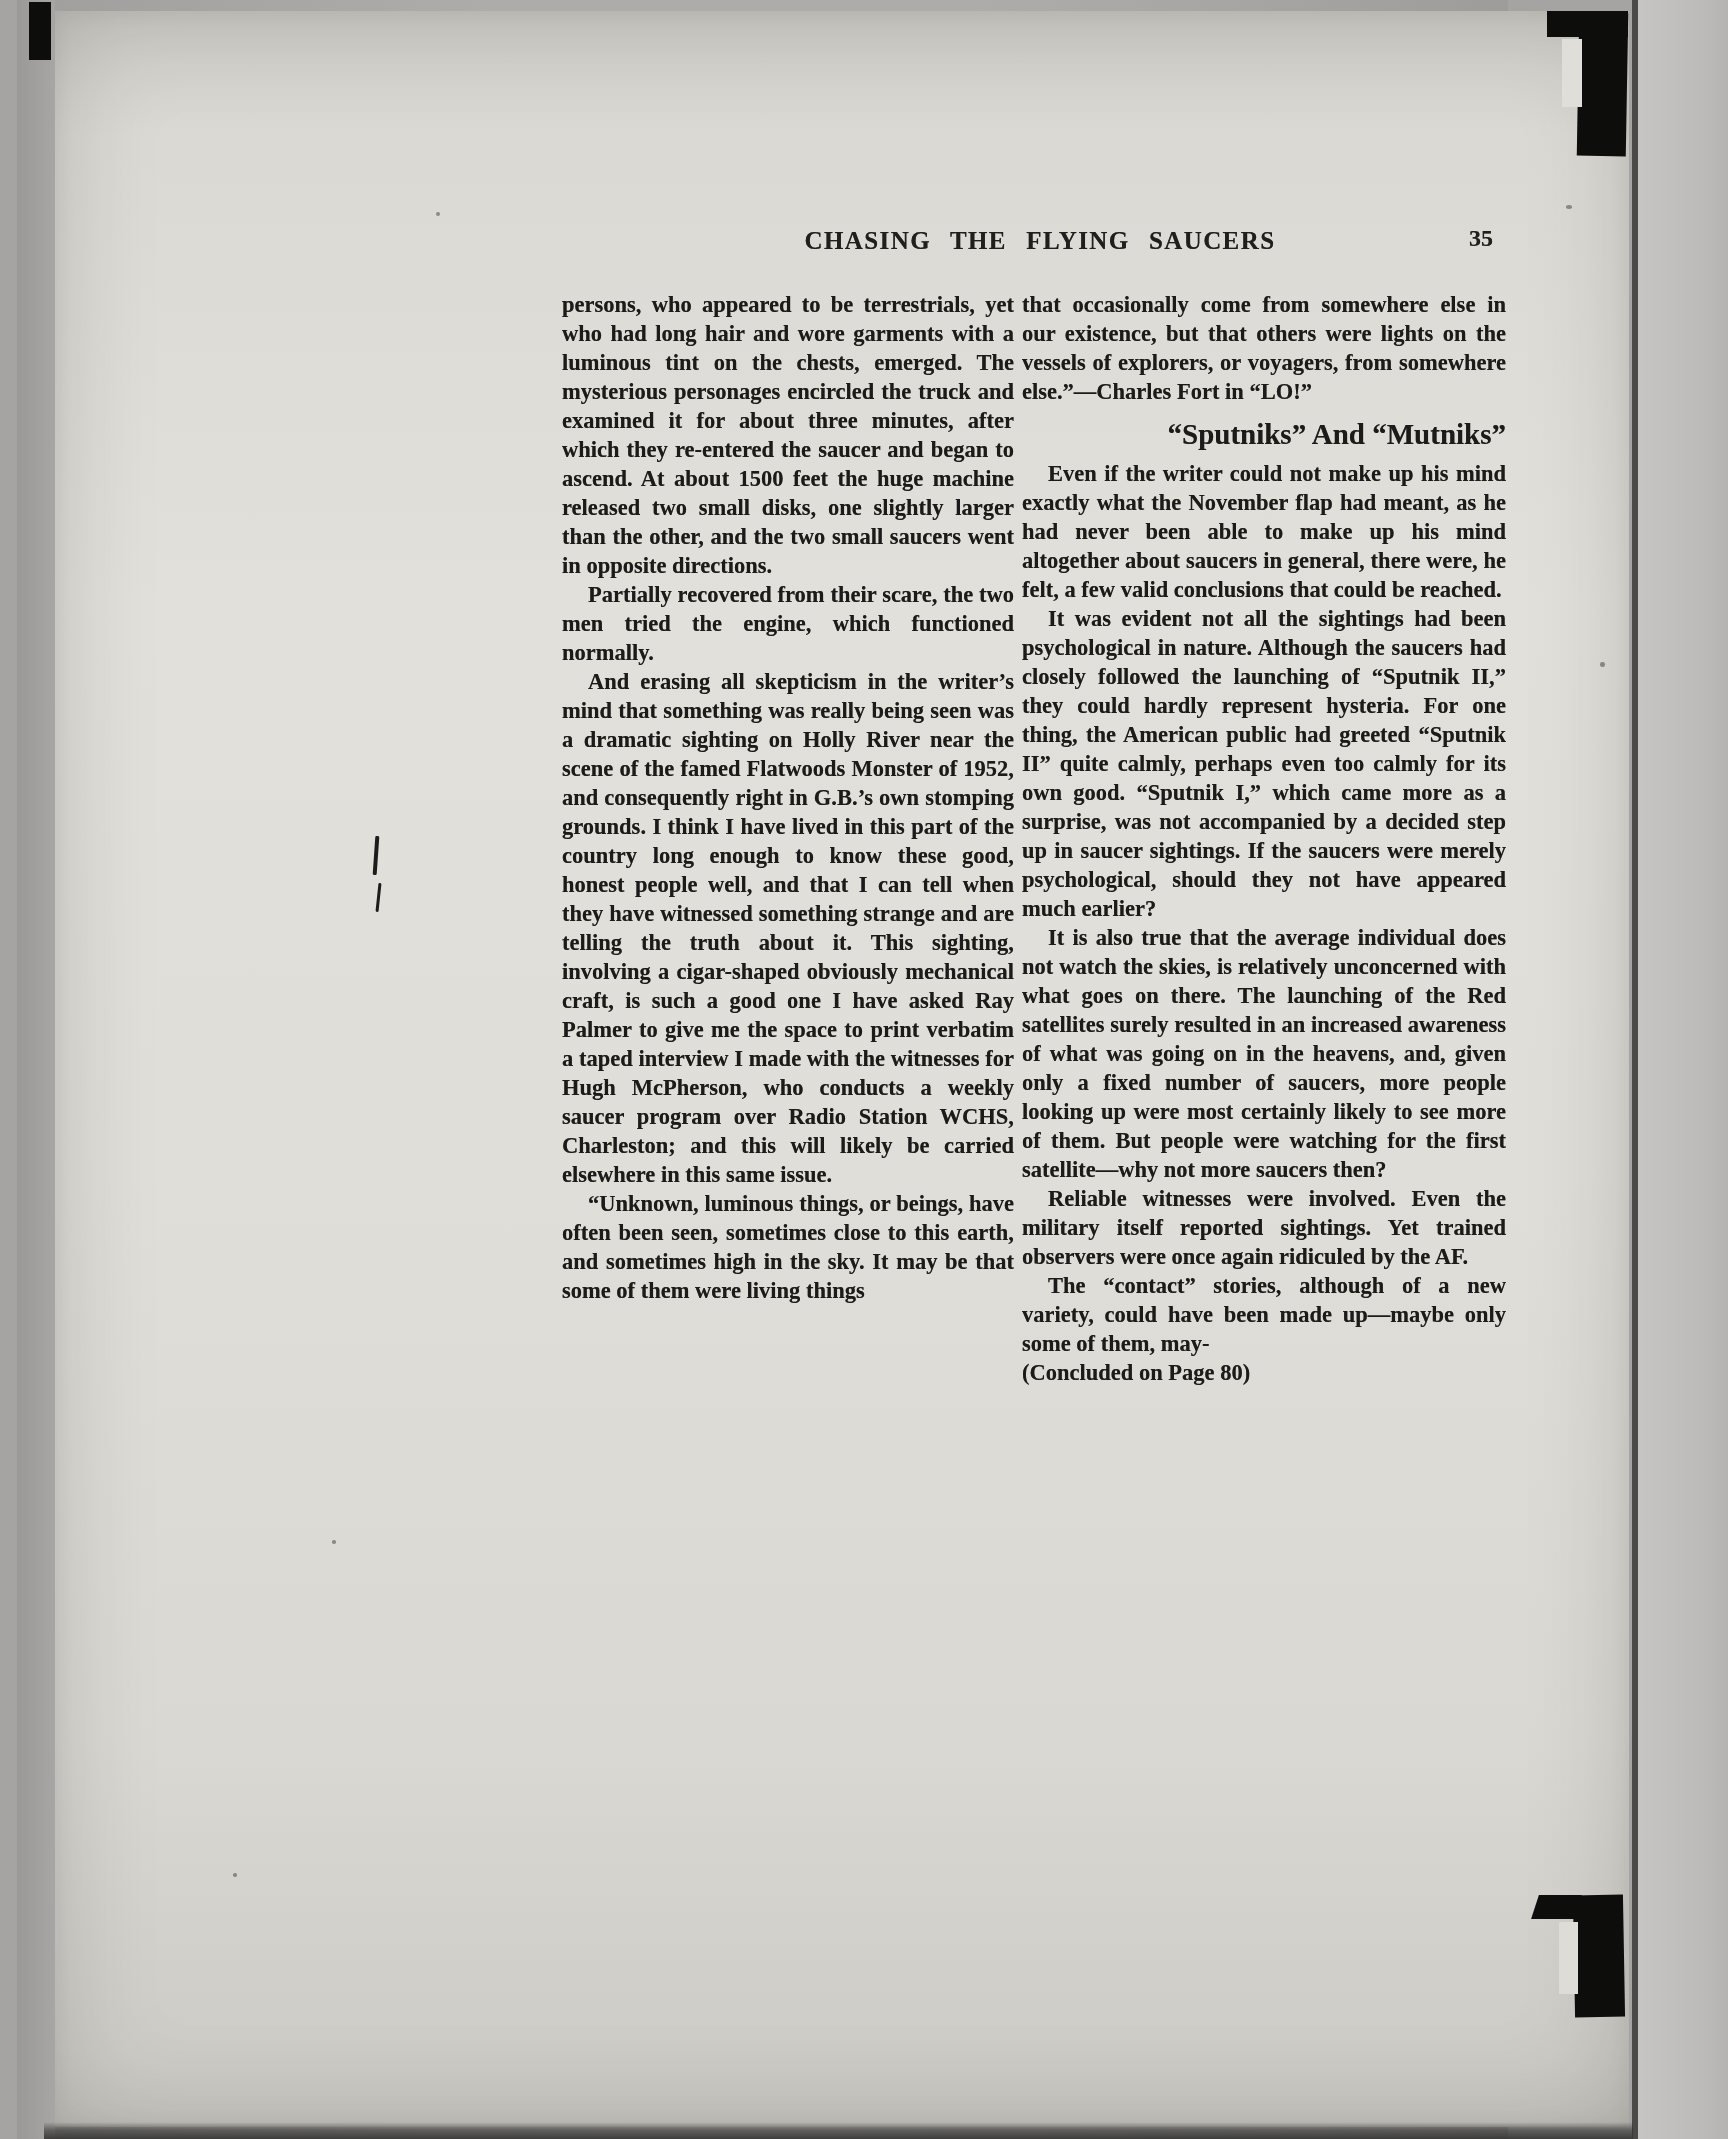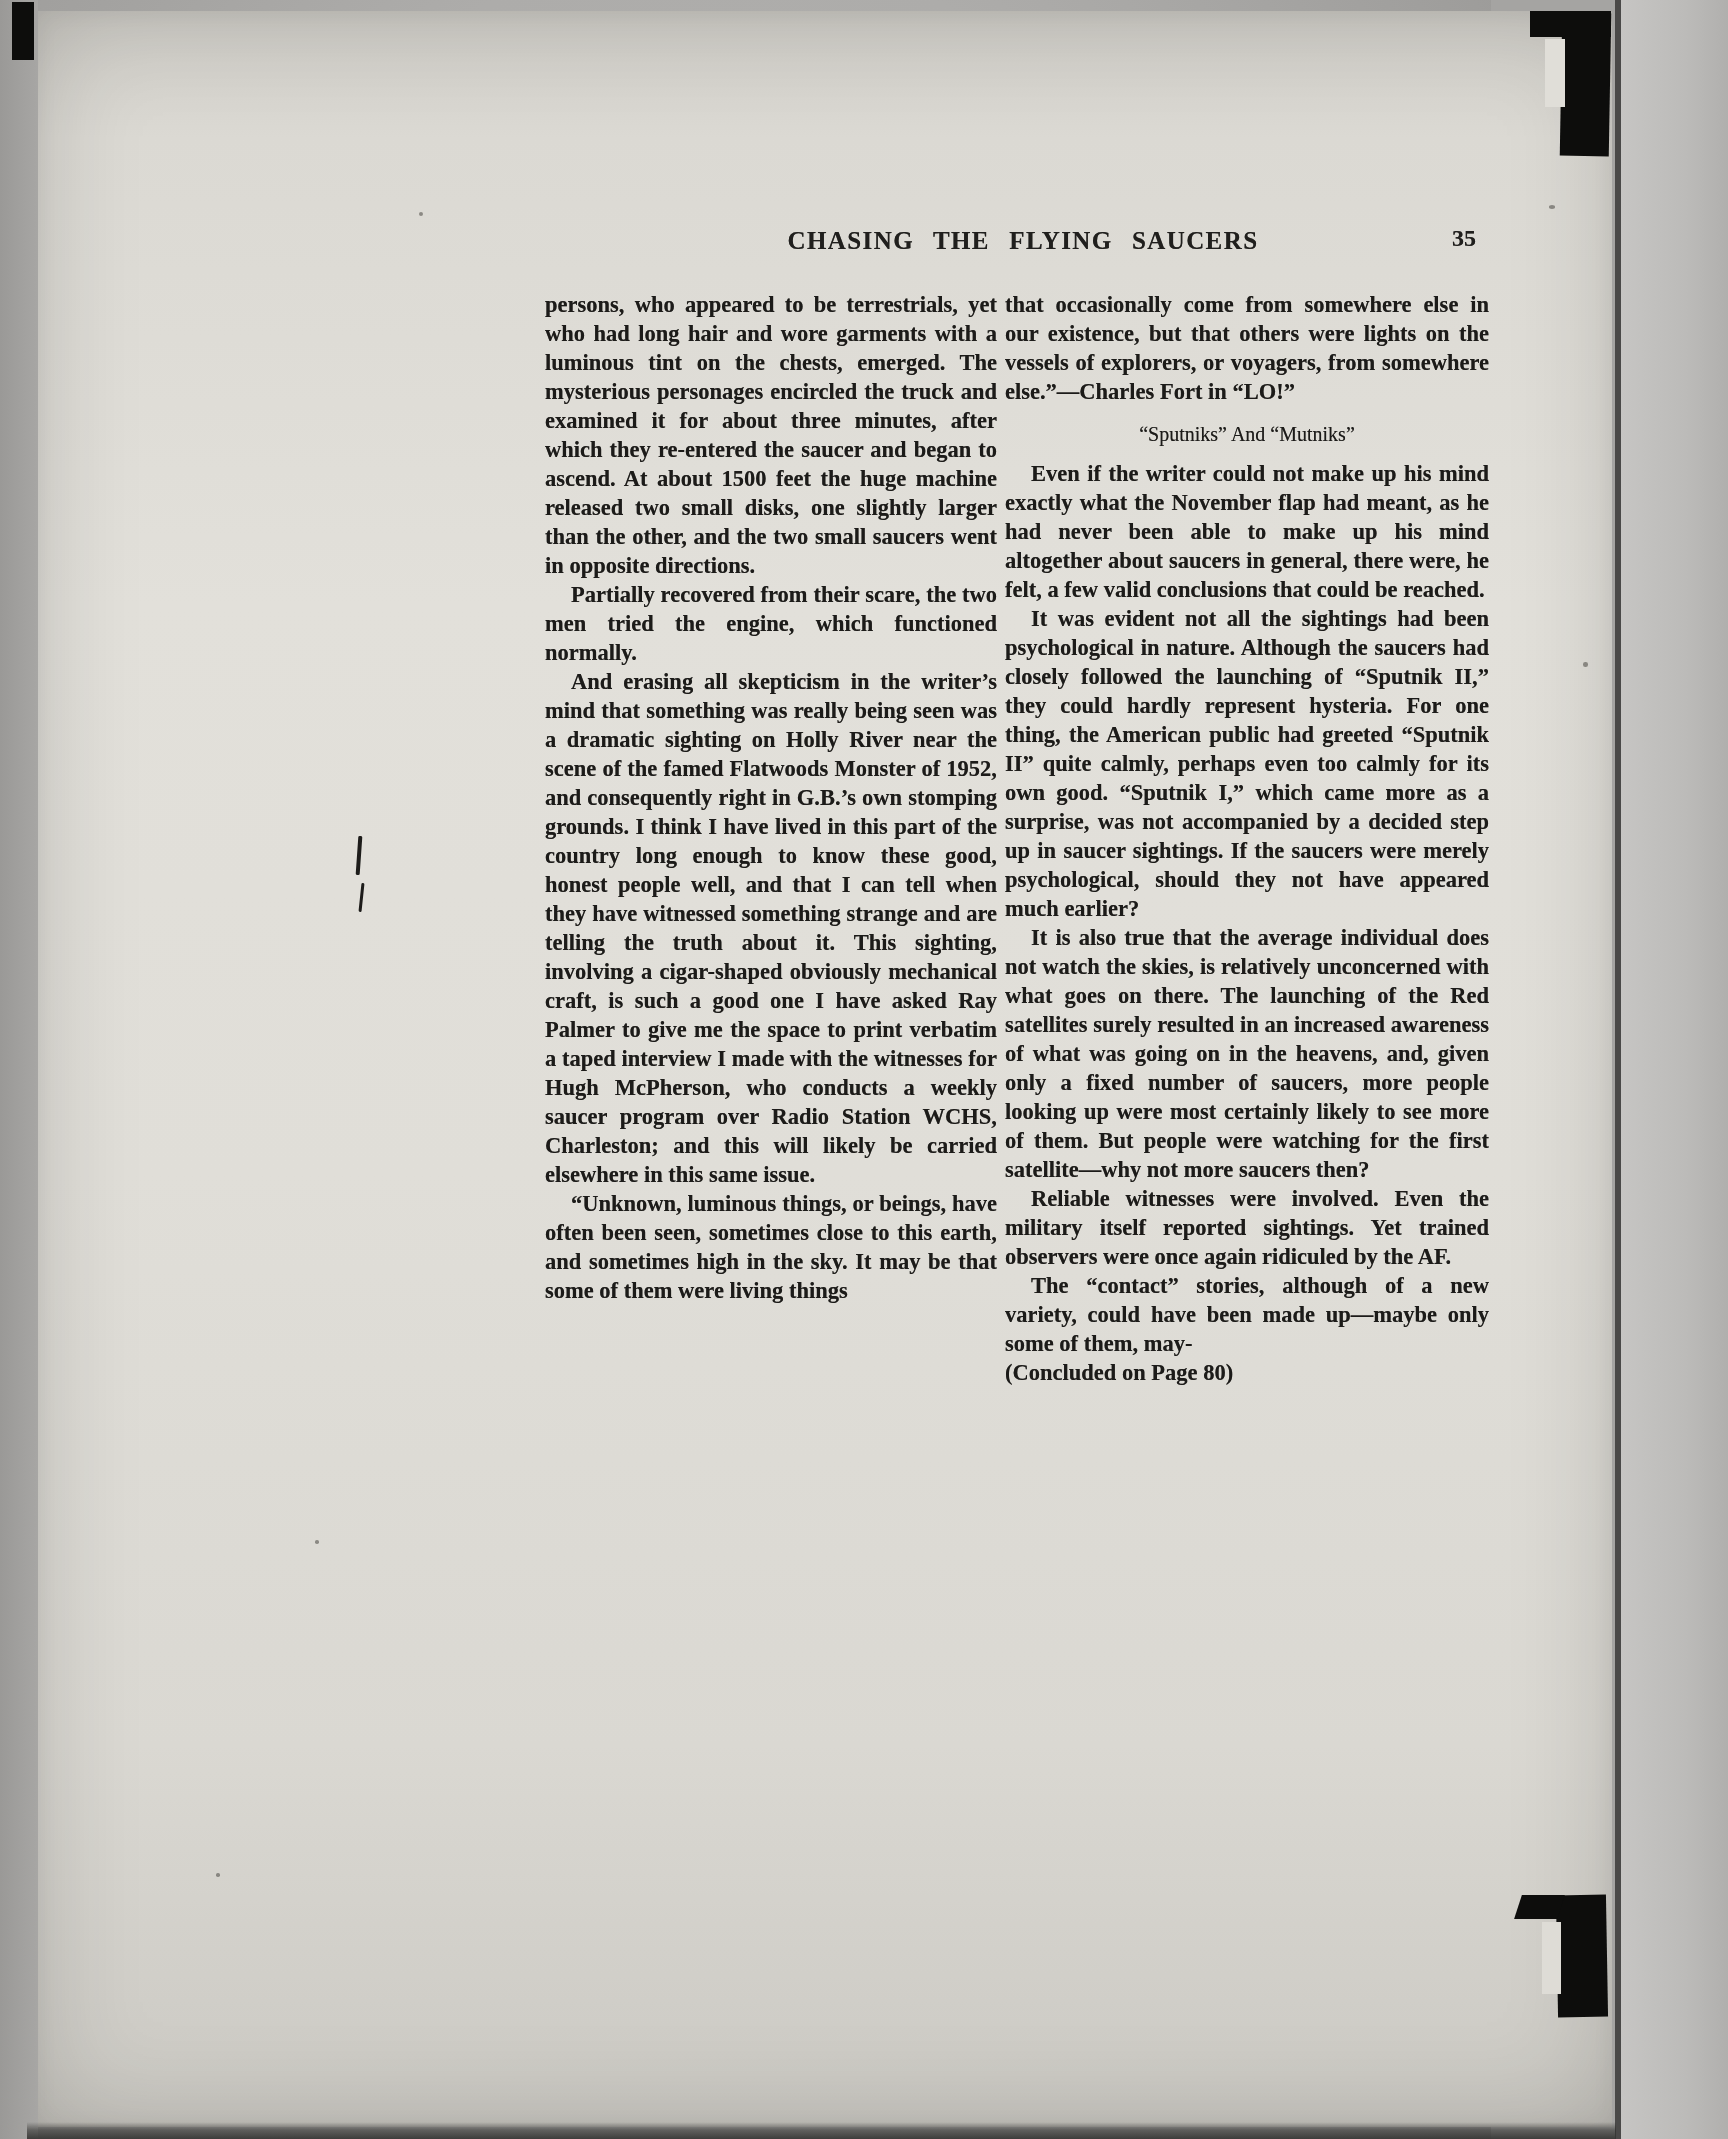--- a/index.html
+++ b/index.html
@@ -5,20 +5,21 @@
   * { margin:0; padding:0; box-sizing:border-box; }
   html, body { width:1729px; height:2140px; }
   body {
     font-family: "Liberation Serif", "DejaVu Serif", serif;
     background:#a5a4a2;
     overflow:hidden;
   }
   .scan {
     position:relative; width:1491px; height:2140px;
     background: radial-gradient(ellipse at 48% 42%, #b6b5b3 0%, #adacaa 55%, #9d9c9a 88%, #929190 100%);
+    margin-left: 17px;
   }
   
   .page-bg {
     position:absolute; left:38px; top:11.3px; width:1574px; height:2116px;
     background: linear-gradient(180deg, #cfcdc7 0%, #dbd9d3 6%, #e2e0da 28%, #e0ded8 55%, #dad8d2 82%, #cbc9c3 100%);
     box-shadow: inset 0 0 104px rgba(0,0,0,0.17), inset 0 0 22.5px rgba(0,0,0,0.06);
   }
   
   .mark { position:absolute; background:#0d0d0c; }
   .film-edge-line { position:absolute; left:1615px; top:0; width:5.9px; height:2140px; background:#3a3a38; opacity:.85; }
@@ -52,22 +53,22 @@
     color:#1c1b19;
     font-size:22.5px; line-height:29px; font-weight:700;
     text-align:justify;
     text-shadow: 0 0 0.6px rgba(28,26,22,.55);
   }
   .col.left  { width:452px; }
   .col.right { width:484px; }
   .col p { text-indent:26px; margin:0; }
   .col p.no-indent { text-indent:0; }
   .section-heading {
-    font-size:20px; line-height:29px; font-weight:400;
-    text-align:center; text-indent:0;
+    font-size:29px; line-height:29px; font-weight:700;
+    text-align:right; text-indent:0;
     margin:13.5px 0 10px 0;
   }
   .concluded { text-align:left; text-indent:0 !important; margin-top:0.9px; }
 </style>
 </head>
 <body>
 
 <div class="scan">
 
   <div class="page-bg"></div>

